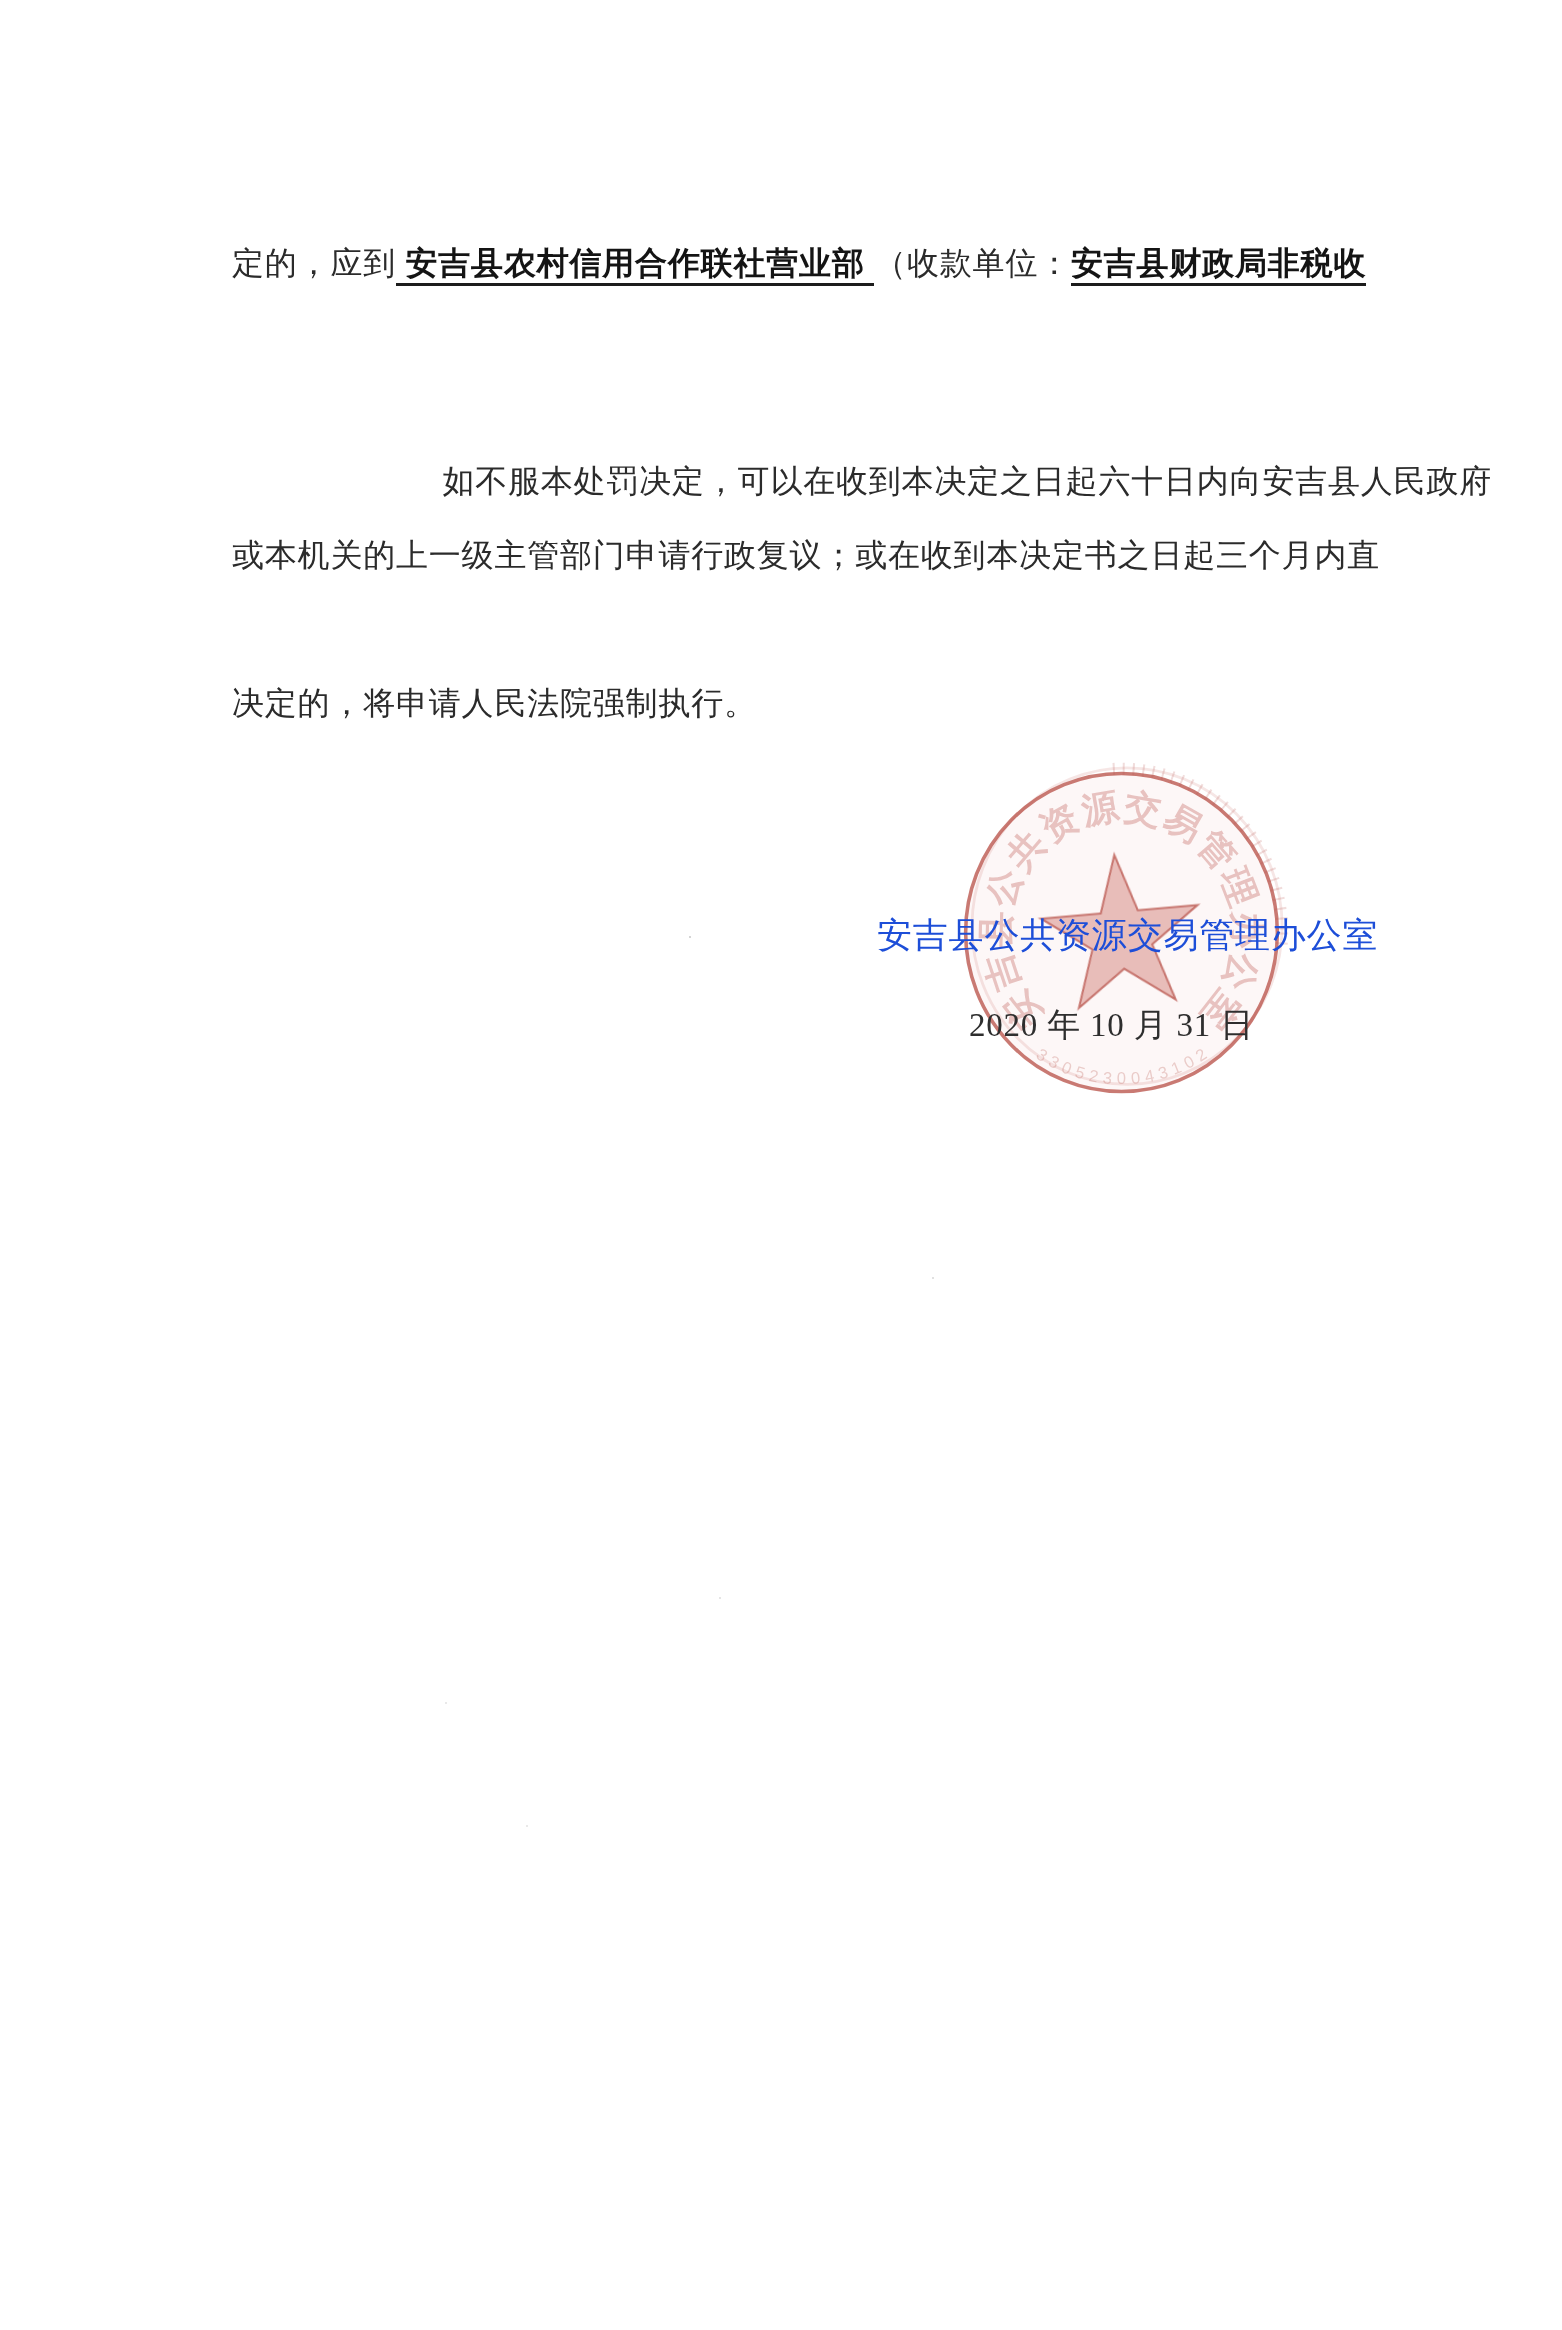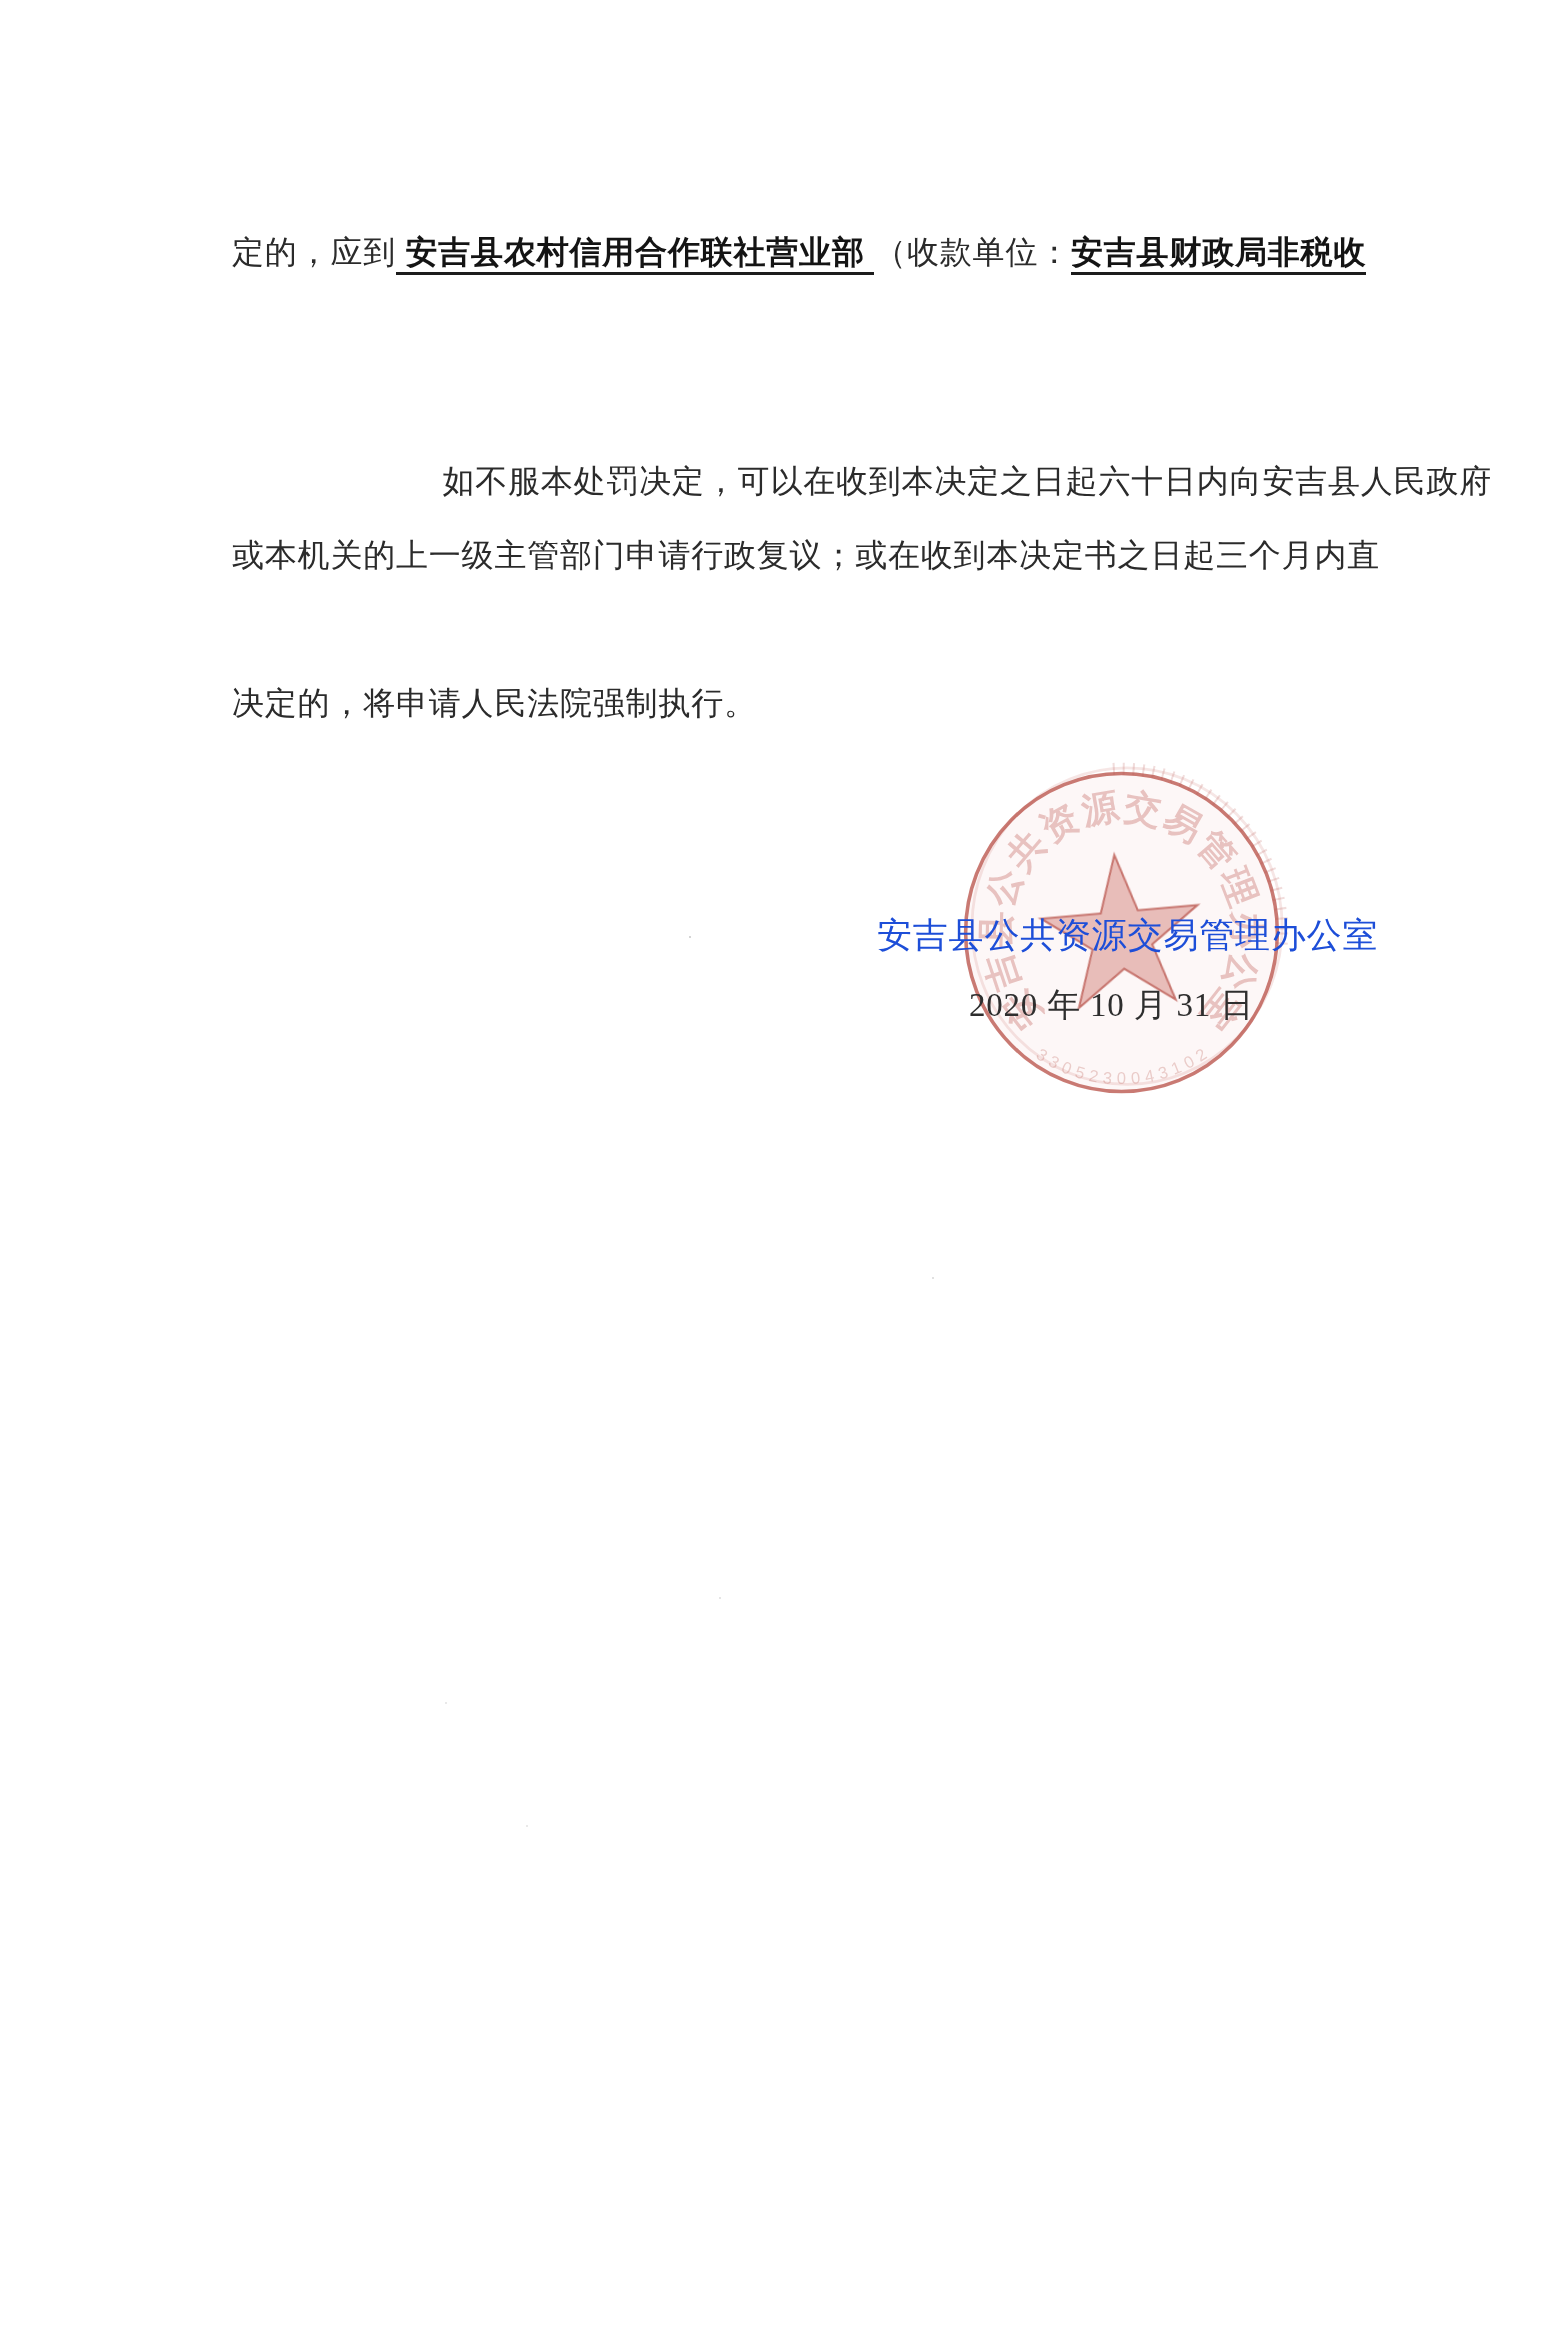--- a/index.html
+++ b/index.html
@@ -45,21 +45,21 @@
     text-align:center;
     z-index:3;
   }
   #office-line{
     font-size:35px;
     letter-spacing:0.8px;
     color:#1d4ed8;
     white-space:nowrap;
   }
   #date-line{
-    margin-top:24px;
+    margin-top:44px;
     font-size:33px;
     letter-spacing:0.8px;
     color:#2e2e2e;
     white-space:nowrap;
   }
   
   #seal{
     position:absolute;
     left:937px;top:748px;
     width:369px;height:369px;
@@ -87,21 +87,21 @@
   .speck{
     position:absolute;width:2.4px;height:2.4px;border-radius:50%;
     background:#9a9a9a;opacity:.55;
   }
 </style>
 </head>
 <body>
 
 <div id="page">
 
-  <div class="line" style="top:230px;">
+  <div class="line" style="top:241px;">
     <span class="seg-n">定的，应到</span><span class="seg-bu pad">安吉县农村信用合作联社营业部</span><span class="seg-n">（收款单位：</span><span class="seg-bu">安吉县财政局非税收</span>
   </div>
 
 
 
   <div class="line indent" style="top:459px;">
     <span class="seg-n">如不服本处罚决定，可以在收到本决定之日起六十日内向安吉县人民政府</span>
   </div>
   <div class="line" style="top:533px;">
     <span class="seg-n">或本机关的上一级主管部门申请行政复议；或在收到本决定书之日起三个月内直</span>

